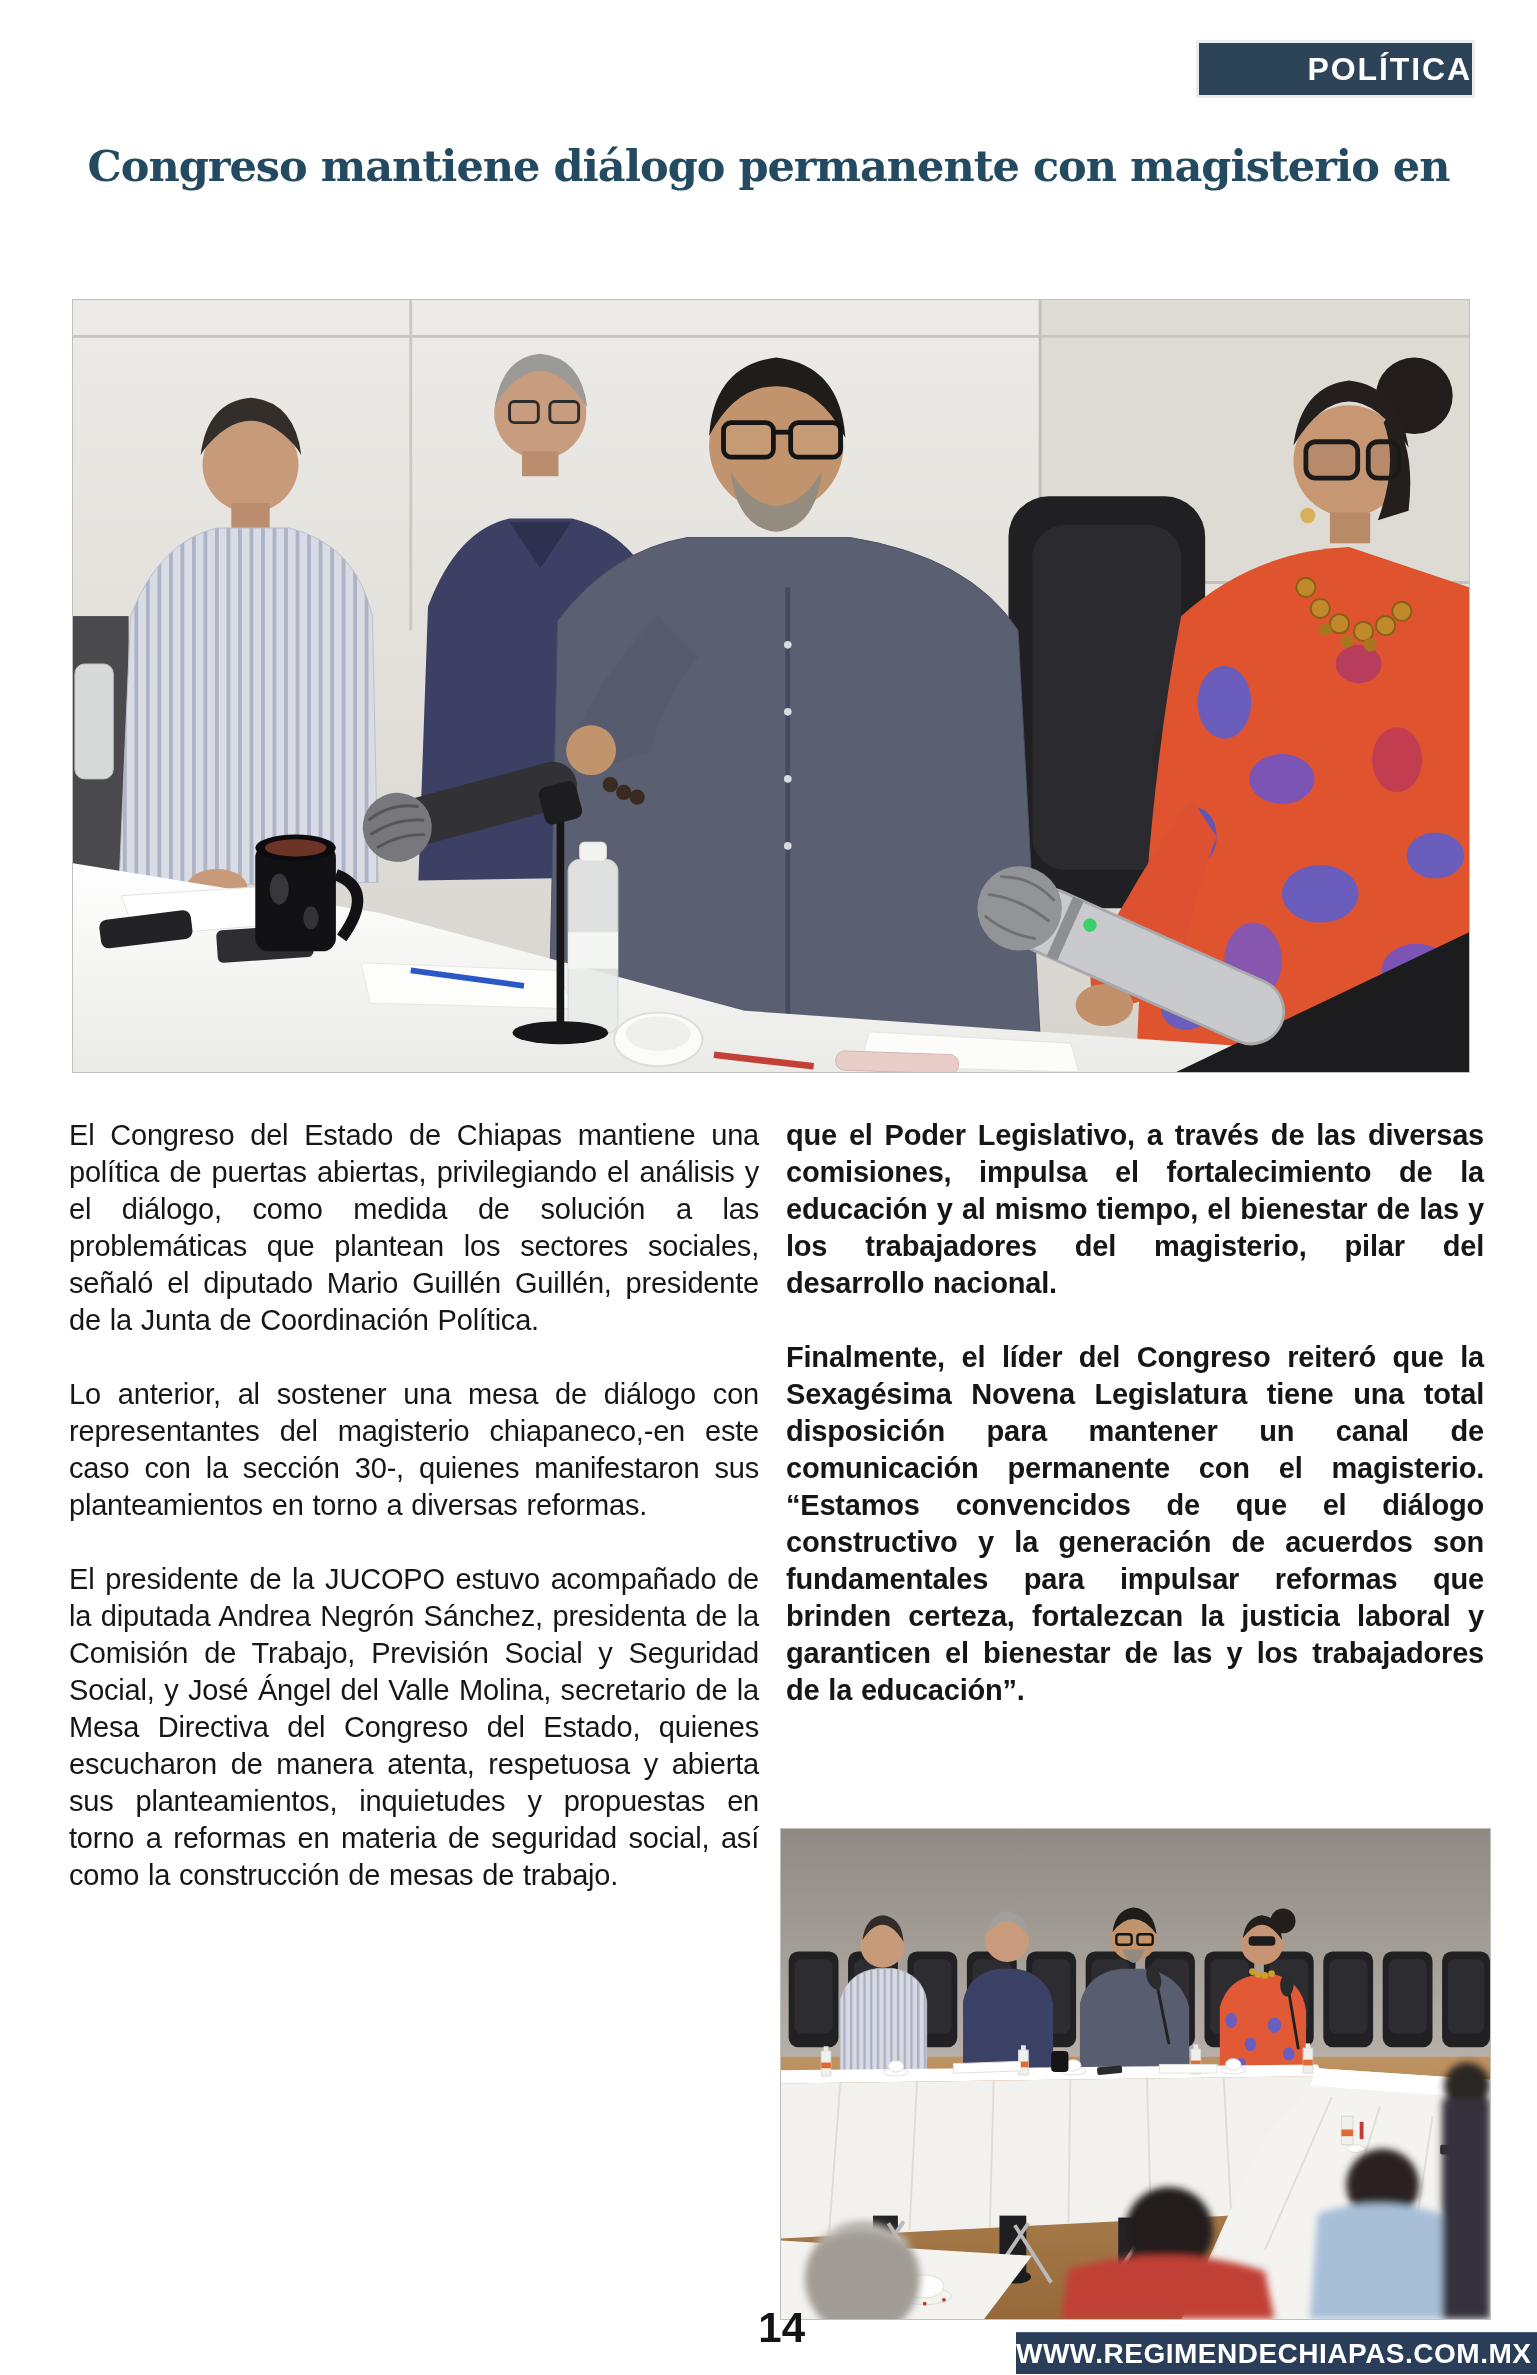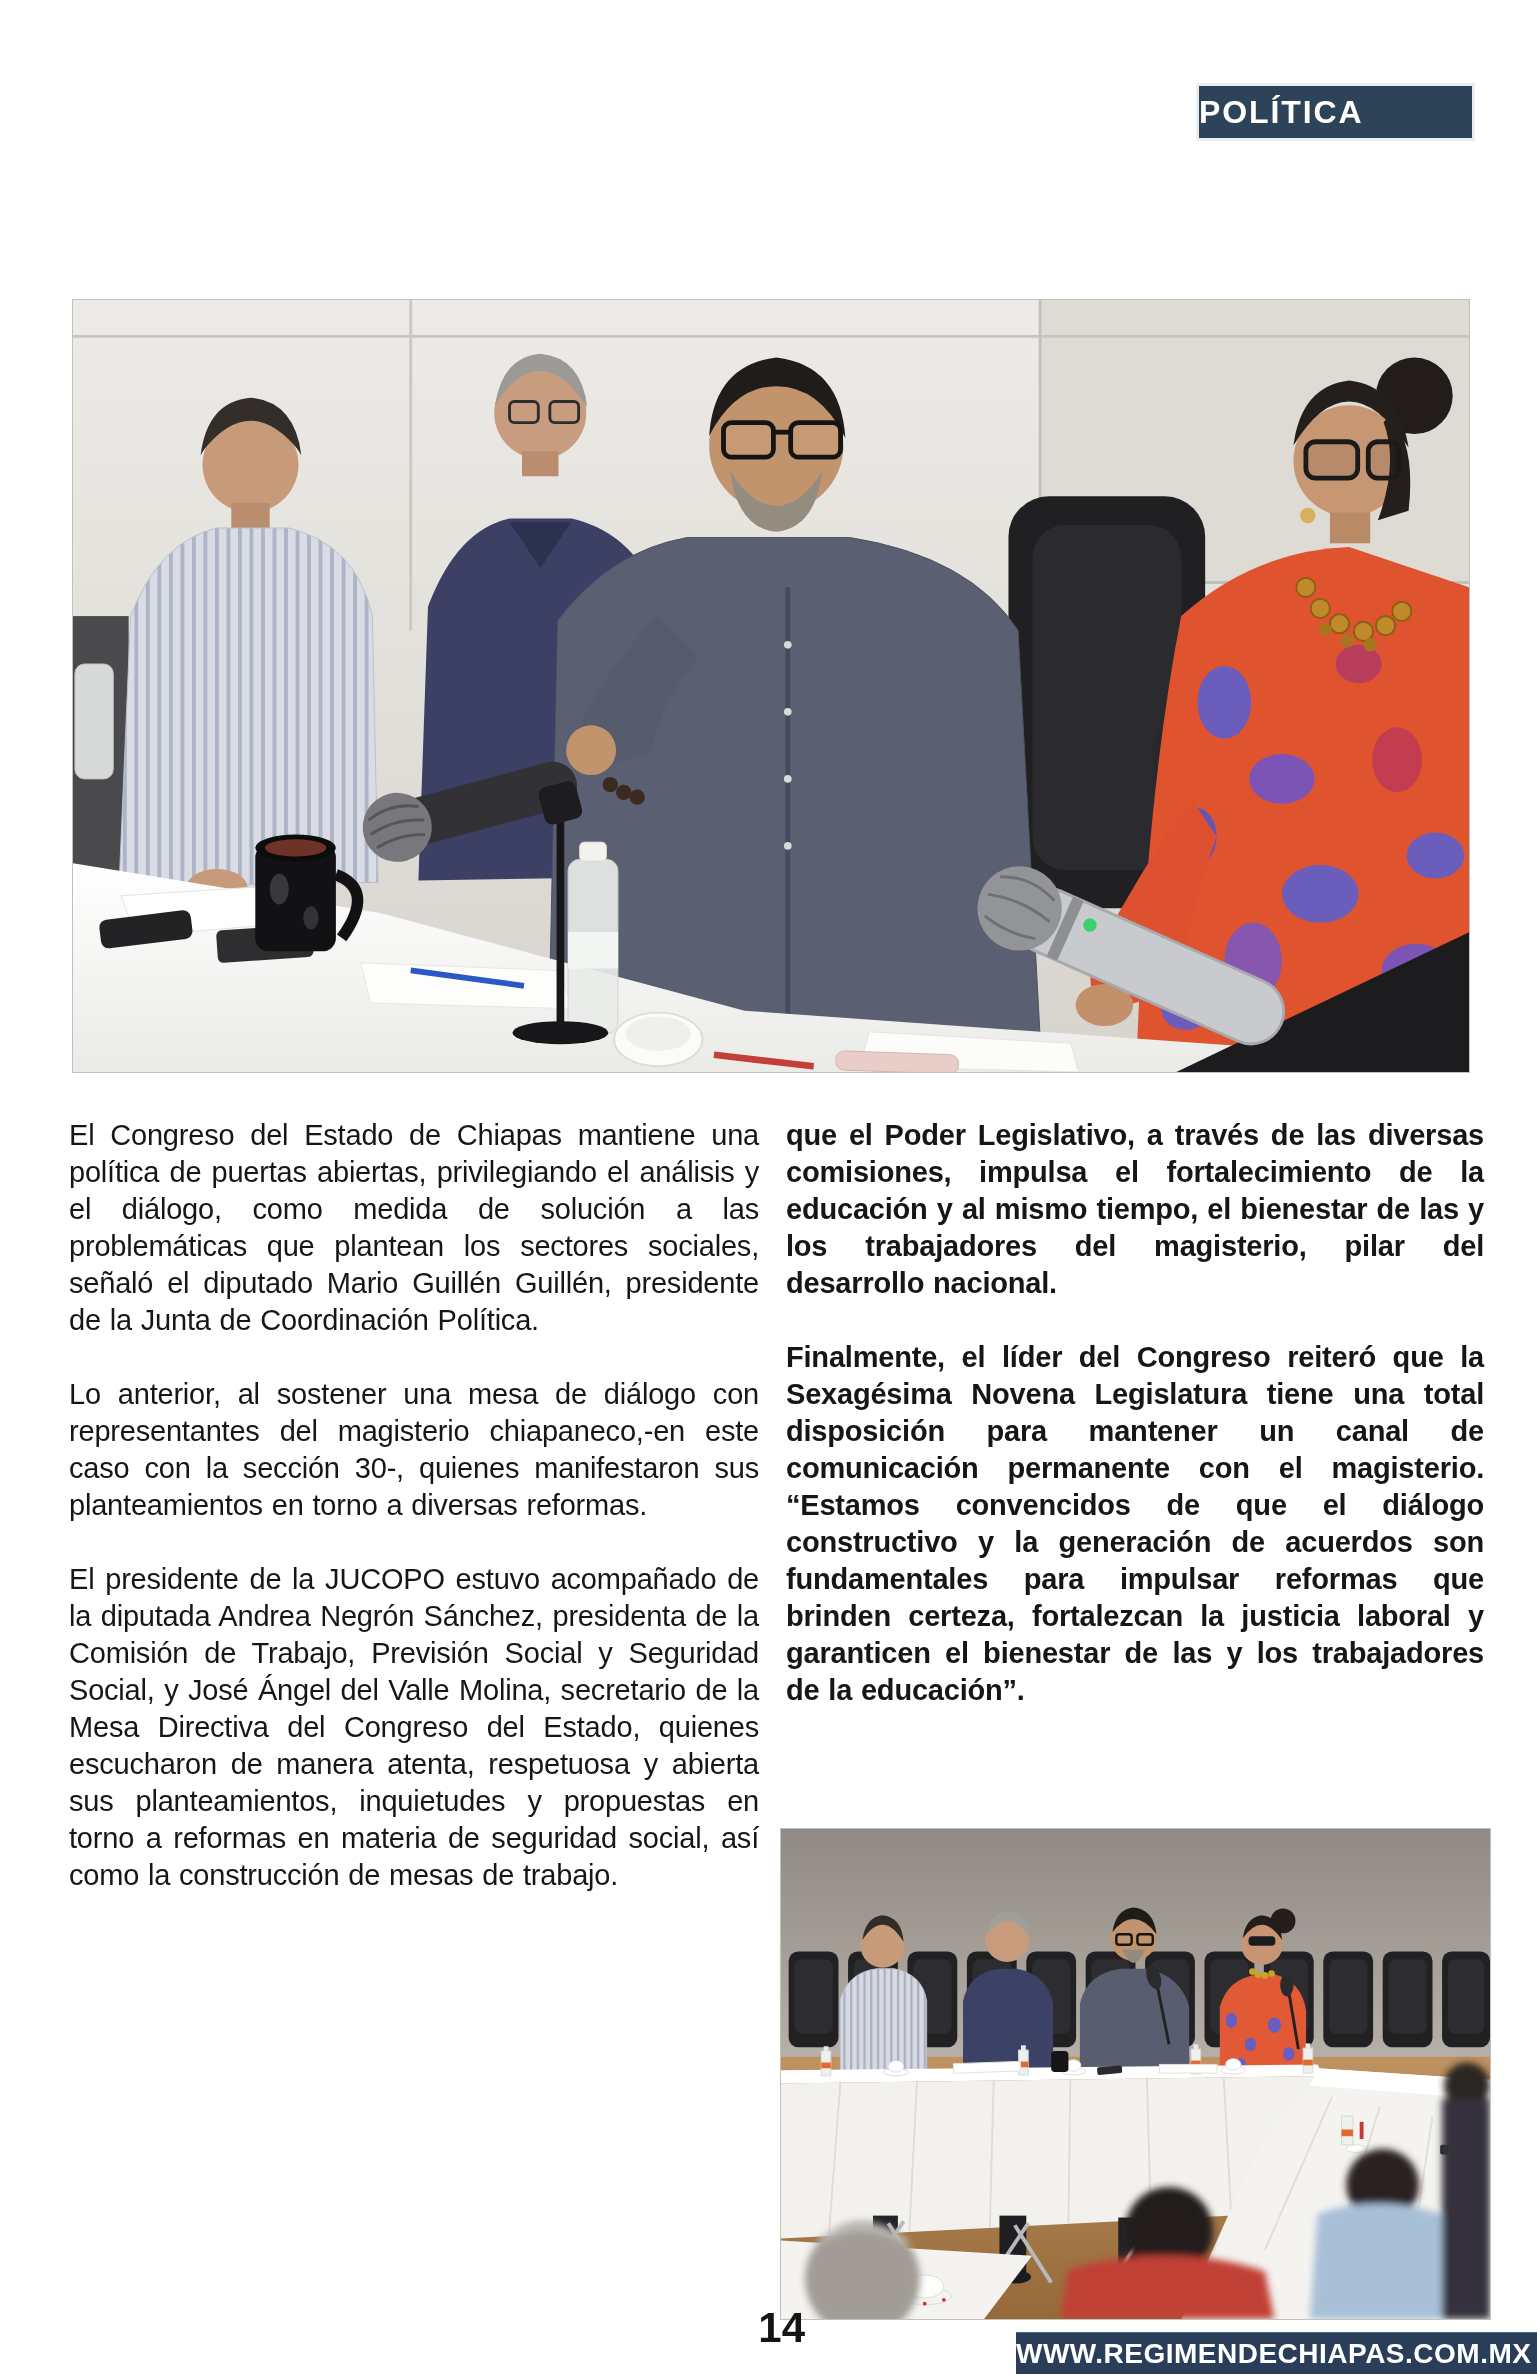--- a/index.html
+++ b/index.html
@@ -1,22 +1,22 @@
 <!DOCTYPE html>
 <html lang="es"><head>
 <meta charset="utf-8">
 <style>
   html,body{margin:0;padding:0;background:#ffffff;}
   .page{position:relative;width:1537px;height:2376px;background:#ffffff;
         font-family:"Liberation Sans",sans-serif;overflow:hidden;}
 
   .badge{position:absolute;left:1199px;top:43px;width:273px;height:52px;
-         background:#2d4357;color:#ffffff;display:flex;align-items:center;justify-content:flex-start;
+         background:#2d4357;color:#ffffff;display:flex;align-items:center;justify-content:flex-end;
          font-weight:bold;font-size:32px;letter-spacing:1.9px;
-         box-shadow:0 0 0 2.9px #e9ebee;margin-top:43px;}
+         box-shadow:0 0 0 2.9px #e9ebee;}
 
   .headline{position:absolute;left:77px;top:136px;width:1383px;margin:0;
             text-align:center;font-family:"DejaVu Serif",serif;font-weight:bold;
             font-size:43px;line-height:61px;color:#234a61;letter-spacing:-1px;}
   .headline span{display:block;}
 
   figure{margin:0;padding:0;}
   .photo{position:absolute;border:1px solid #c2c0bc;box-sizing:border-box;background:#e6e4e0;overflow:hidden;}
   .photo svg{display:block;width:100%;height:100%;}
   .photo-main{left:72px;top:299px;width:1398px;height:774px;}
@@ -40,20 +40,21 @@
 </head>
 <body>
 
 <div class="page">
 
   <div class="badge">
     <span>POLÍTICA</span>
   </div>
 
   <h1 class="headline">
+    <span>Congreso mantiene diálogo permanente con magisterio en</span>
   </h1>
 
   <figure class="photo photo-main" aria-label="officials-at-meeting-table-closeup">
     <svg viewBox="0 0 1455 806" preserveAspectRatio="none">
       <defs>
         <linearGradient id="wall1" x1="0" y1="0" x2="0" y2="1">
           <stop offset="0" stop-color="#edebe7"></stop>
             <stop offset="1" stop-color="#d7d4ce"></stop>
         </linearGradient>
         <linearGradient id="tbl1" x1="0" y1="0" x2="0" y2="1">

